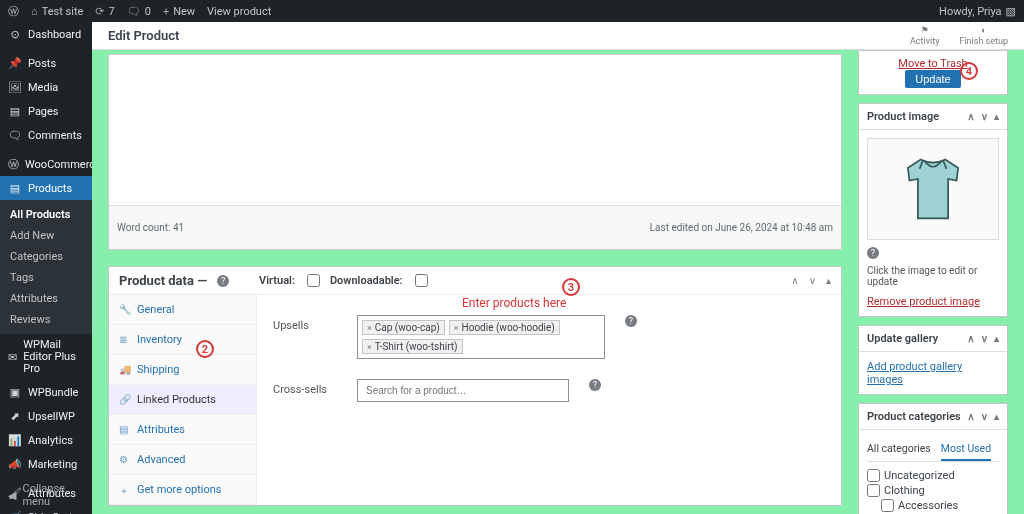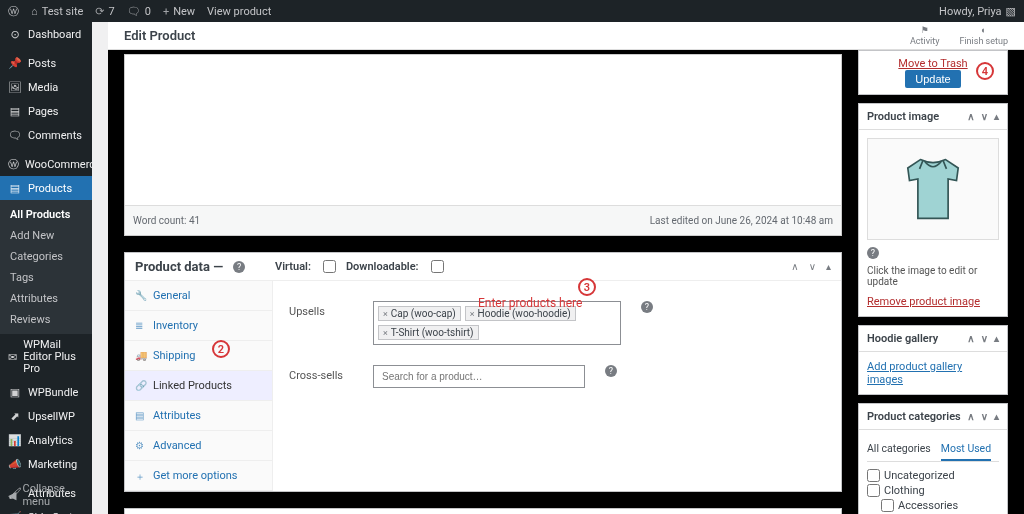--- a/index.html
+++ b/index.html
@@ -12,31 +12,31 @@
 .sidebar { width: 92px; background: #1d2327; color: #f0f0f1; flex-shrink: 0; font-size: 11px; position: relative; }
 .sidebar-item { display: flex; align-items: center; gap: 6px; padding: 5px 8px; cursor: pointer; color: #f0f0f1; }
 .sidebar-item.current { background: #2271b1; color: #fff; position: relative; }
 .sidebar-item.current::after { content: ""; position: absolute; right: -6px; top: 50%; margin-top: -6px; border: 6px solid transparent; border-left-color: #2271b1; }
 .sidebar .ico { width: 14px; height: 14px; display: inline-flex; align-items: center; justify-content: center; font-size: 11px; opacity: .85; }
 .sidebar-sub { background: #2c3338; padding: 4px 0; }
 .sidebar-sub-item { padding: 4px 8px 4px 10px; font-size: 11px; color: #c3c4c7; cursor: pointer; }
 .sidebar-sub-item.active { font-weight: 600; color: #fff; }
 .sidebar-sep { height: 5px; }
 .collapse { position: absolute; bottom: 0; left: 0; right: 0; padding: 6px 8px; font-size: 11px; color: #a7aaad; display: flex; align-items: center; gap: 6px; cursor: pointer; }
-.content { flex: 1; overflow: auto; background: #000000; position: relative; margin-left: 16px; }
+.content { flex: 1; overflow: auto; background: #86efac; position: relative; }
 .titlebar { background: #fff; border-bottom: 1px solid #ddd; height: 28px; display: flex; align-items: center; justify-content: space-between; padding: 0 16px; }
 .titlebar h1 { font-size: 13px; font-weight: 600; }
 .titlebar-actions { display: flex; gap: 20px; font-size: 9px; color: #787c82; }
 .titlebar-actions .act { display: flex; flex-direction: column; align-items: center; gap: 1px; cursor: pointer; }
 .body-row { display: flex; gap: 16px; padding: 0 16px 20px; }
 .body-main { flex: 1; min-width: 0; }
 .body-side { width: 150px; flex-shrink: 0; }
 .editor-shell { border: 1px solid #ccc; background: #fff; margin-top: 4px; }
 .editor-area { height: 150px; background: #fff; }
-.editor-status { display: flex; justify-content: space-between; background: #f6f7f7; border-top: 1px solid #ddd; font-size: 10px; color: #646970; padding: 9px 8px; gap: 42px; }
+.editor-status { display: flex; justify-content: space-between; background: #f6f7f7; border-top: 1px solid #ddd; font-size: 10px; color: #646970; padding: 16px 8px; gap: 42px; }
 .postbox { border: 1px solid #c3c4c7; background: #fff; margin-top: 16px; }
 .postbox-hd { display: flex; justify-content: space-between; align-items: center; padding: 8px 10px; border-bottom: 1px solid #ddd; }
 .postbox-hd h2 { font-size: 12px; font-weight: 600; }
 .postbox-handles { display: flex; gap: 10px; color: #787c82; font-size: 10px; }
 .postbox-handles span { cursor: pointer; }
 .pd-row { display: flex; align-items: center; gap: 10px; padding: 6px 10px; border-bottom: 1px solid #eee; }
 .pd-row select { font-size: 12px; padding: 2px 6px; width: 120px; }
 .pd-opt { font-size: 11px; font-weight: 600; display: flex; align-items: center; gap: 12px; }
 .helpq { display:inline-block; width:12px; height:12px; border-radius:50%; background:#787c82; color:#fff; font-size:9px; text-align:center; line-height:12px; }
 .pd-body { display: flex; }
@@ -318,21 +318,21 @@
             <div style="text-align:left; margin-top:6px;">
               <span class="helpq" style="display:inline-block">?</span>
             </div>
             <div style="font-size:10px; color:#555; text-align:left; margin-top:6px;">Click the image to edit or update</div>
             <div style="text-align:left; margin-top:8px;"><span class="linklike">Remove product image</span></div>
           </div>
         </div>
 
         <div class="side-box">
           <div class="side-box-hd">
-            <span>Hoodie gallery</span>
+            <span>Update gallery</span>
             <div class="hctl">
                 <span>∧</span>
                 <span>∨</span>
                 <span>▴</span>
               </div>
           </div>
           <div class="side-box-bd">
             <span class="linkblue">Add product gallery images</span>
           </div>
         </div>

